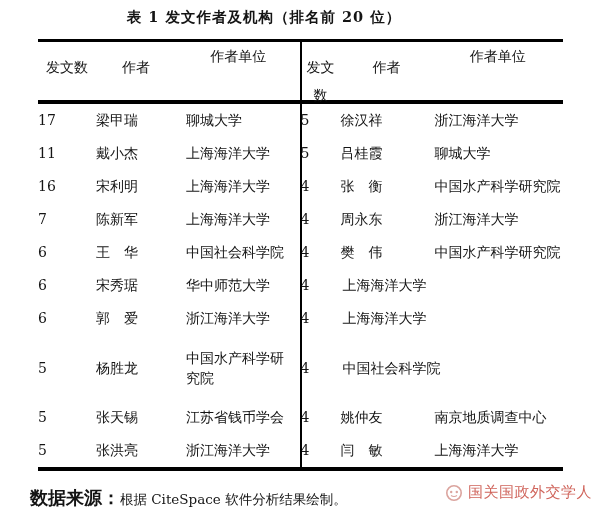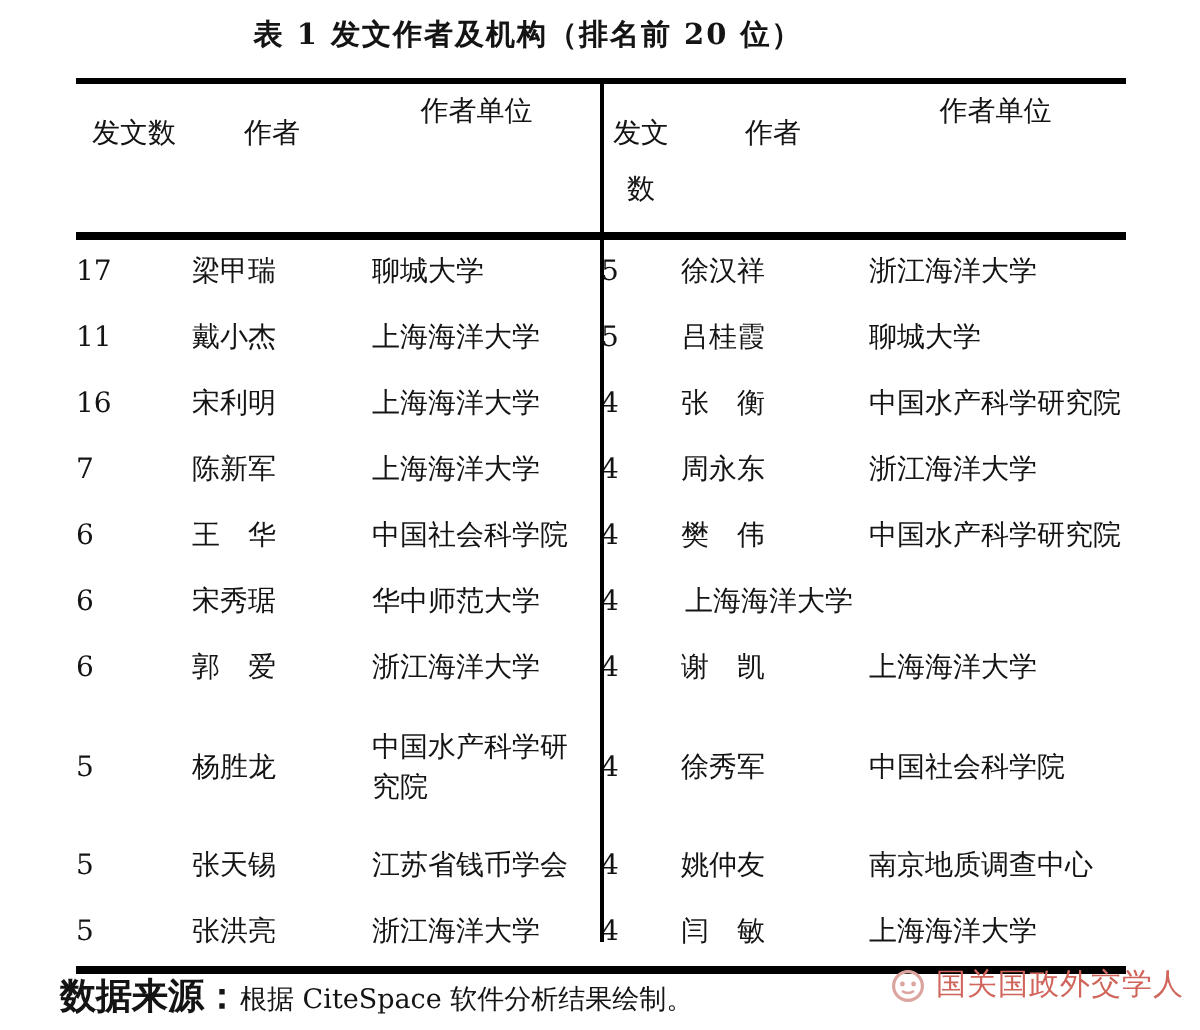--- a/index.html
+++ b/index.html
@@ -19,21 +19,21 @@
     position:absolute; left:38px; top:39px; width:525px;
   }
   .rule { background:#000; width:100%; }
   .rule-top { height:3px; }
   .rule-mid { height:4px; }
   .rule-bottom { height:4px; }
   .vdiv {
     position:absolute; left:50%; top:0; height:432px; width:2px;
     background:#000; transform:translateX(-1px);
   }
-  .hdr { display:flex; height:74px; }
+  .hdr { display:flex; height:58px; }
   .hdr .hhalf { width:50%; display:flex; }
   .hcell {
     text-align:center; padding-top:11px; font-size:14px; line-height:28px;
   }
   .body { display:flex; }
   .bhalf { width:50%; }
   .row { display:flex; height:33px; align-items:center; }
   .row.tall { height:66px; }
   .cell { font-size:14px; line-height:1.45; }
   
@@ -162,26 +162,24 @@
         <span class="cell c-count">4</span>
         <span class="cell c-author">樊　伟</span>
         <span class="cell c-unit">中国水产科学研究院</span>
       </div>
       <div class="row">
         <span class="cell c-count">4</span>
         <span class="cell c-unit">上海海洋大学</span>
       </div>
       <div class="row">
         <span class="cell c-count">4</span>
-        <span class="cell c-author">谢　凯</span>
         <span class="cell c-unit">上海海洋大学</span>
       </div>
       <div class="row tall">
         <span class="cell c-count">4</span>
-        <span class="cell c-author">徐秀军</span>
         <span class="cell c-unit">中国社会科学院</span>
       </div>
       <div class="row">
         <span class="cell c-count">4</span>
         <span class="cell c-author">姚仲友</span>
         <span class="cell c-unit">南京地质调查中心</span>
       </div>
       <div class="row">
         <span class="cell c-count">4</span>
         <span class="cell c-author">闫　敏</span>

